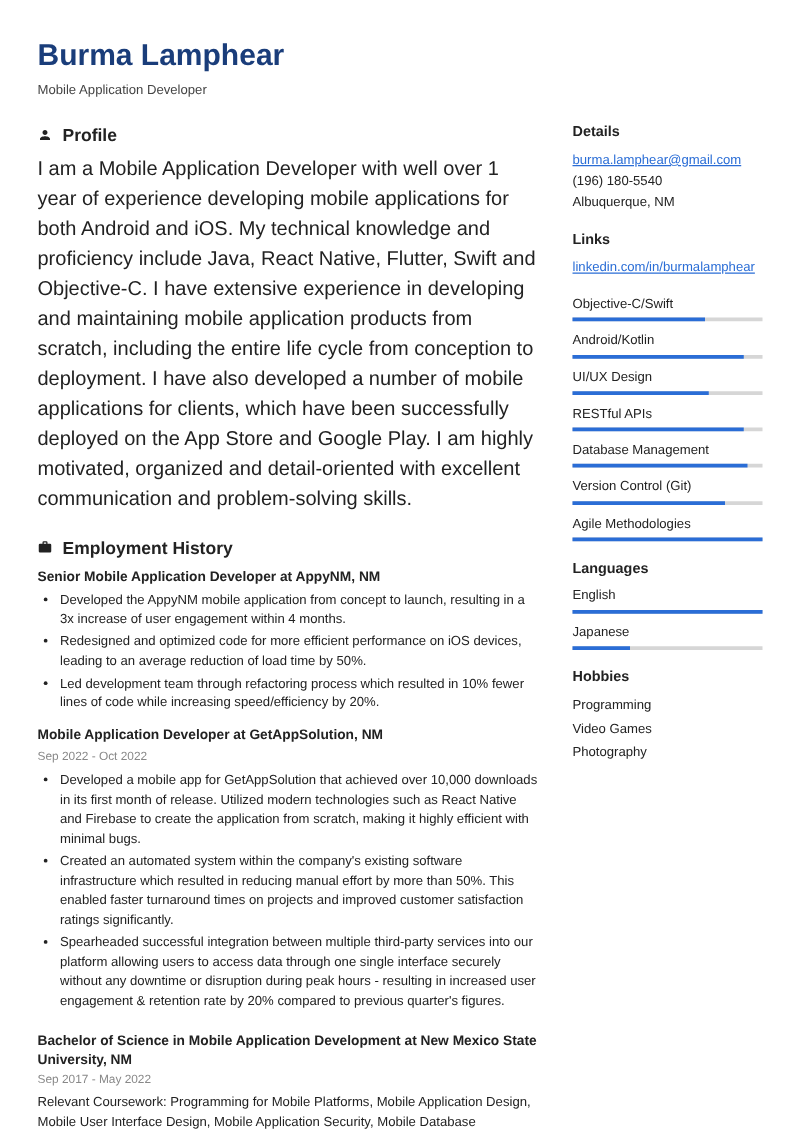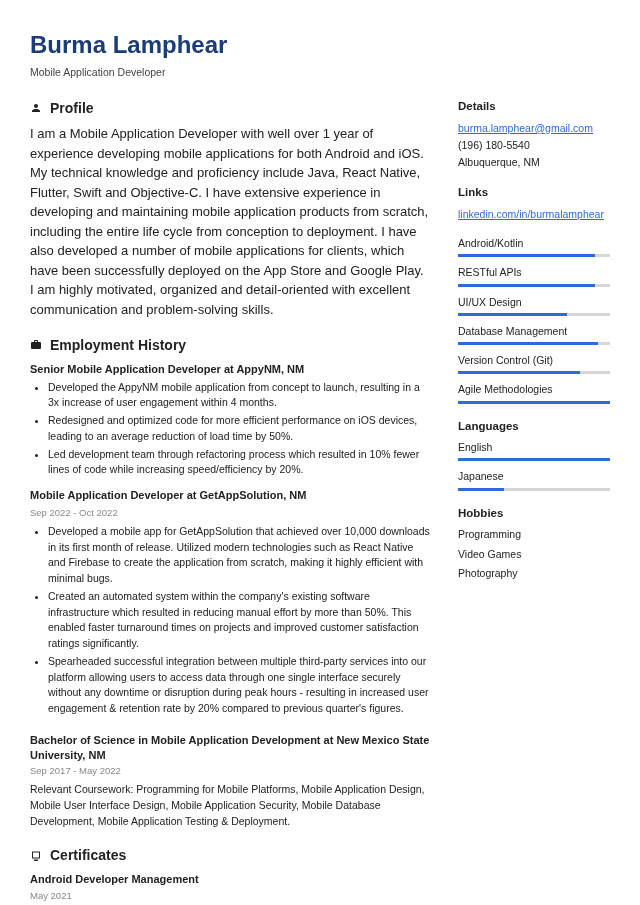--- a/index.html
+++ b/index.html
@@ -25,21 +25,21 @@
   .side { width: 152px; flex-shrink: 0; }
   .section { margin-bottom: 16px; }
   .section-head {
     display: flex;
     align-items: center;
     gap: 8px;
     margin-bottom: 6px;
   }
   .section-head .icon { width: 12px; height: 12px; fill: #222; flex-shrink: 0; }
   .section-title { font-size: 14px; font-weight: 700; text-align: center; }
-  .profile-text { font-size: 13px; line-height: 1.5; }
+  .profile-text { font-size: 16px; line-height: 1.5; }
   .job { margin-bottom: 10px; }
   .job-title { font-weight: 700; font-size: 11px; margin-bottom: 2px; }
   .job-dates { font-size: 9.5px; color: #888; margin-bottom: 4px; }
   .job ul { padding-left: 18px; }
   .job li { font-size: 10.5px; line-height: 1.5; margin-bottom: 2px; }
   .edu-title { font-weight: 700; font-size: 11px; margin-bottom: 2px; line-height: 1.35; }
   .edu-dates { font-size: 9.5px; color: #888; margin-bottom: 4px; }
   .edu-text { font-size: 10.5px; line-height: 1.5; }
   .side-section { margin-bottom: 14px; }
   .side-title { font-weight: 700; font-size: 11.5px; margin-bottom: 6px; }
@@ -129,35 +129,41 @@
     </div>
 
     <div class="side-section">
       <div class="side-title">Links</div>
       <div class="side-line"><a>linkedin.com/in/burmalamphear</a></div>
     </div>
 
     <div class="side-section">
       <div id="skills-container">
           <div class="skill">
+            <div class="skill-name">Objective-C/Swift</div>
+            <div class="skill-bar">
+              <div class="skill-fill" style="width: 70%;"></div>
+            </div>
+          </div>
+          <div class="skill">
             <div class="skill-name">Android/Kotlin</div>
             <div class="skill-bar">
               <div class="skill-fill" style="width: 90%;"></div>
             </div>
           </div>
           <div class="skill">
+            <div class="skill-name">UI/UX Design</div>
+            <div class="skill-bar">
+              <div class="skill-fill" style="width: 72%;"></div>
+            </div>
+          </div>
+          <div class="skill">
             <div class="skill-name">RESTful APIs</div>
             <div class="skill-bar">
               <div class="skill-fill" style="width: 90%;"></div>
-            </div>
-          </div>
-          <div class="skill">
-            <div class="skill-name">UI/UX Design</div>
-            <div class="skill-bar">
-              <div class="skill-fill" style="width: 72%;"></div>
             </div>
           </div>
           <div class="skill">
             <div class="skill-name">Database Management</div>
             <div class="skill-bar">
               <div class="skill-fill" style="width: 92%;"></div>
             </div>
           </div>
           <div class="skill">
             <div class="skill-name">Version Control (Git)</div>

